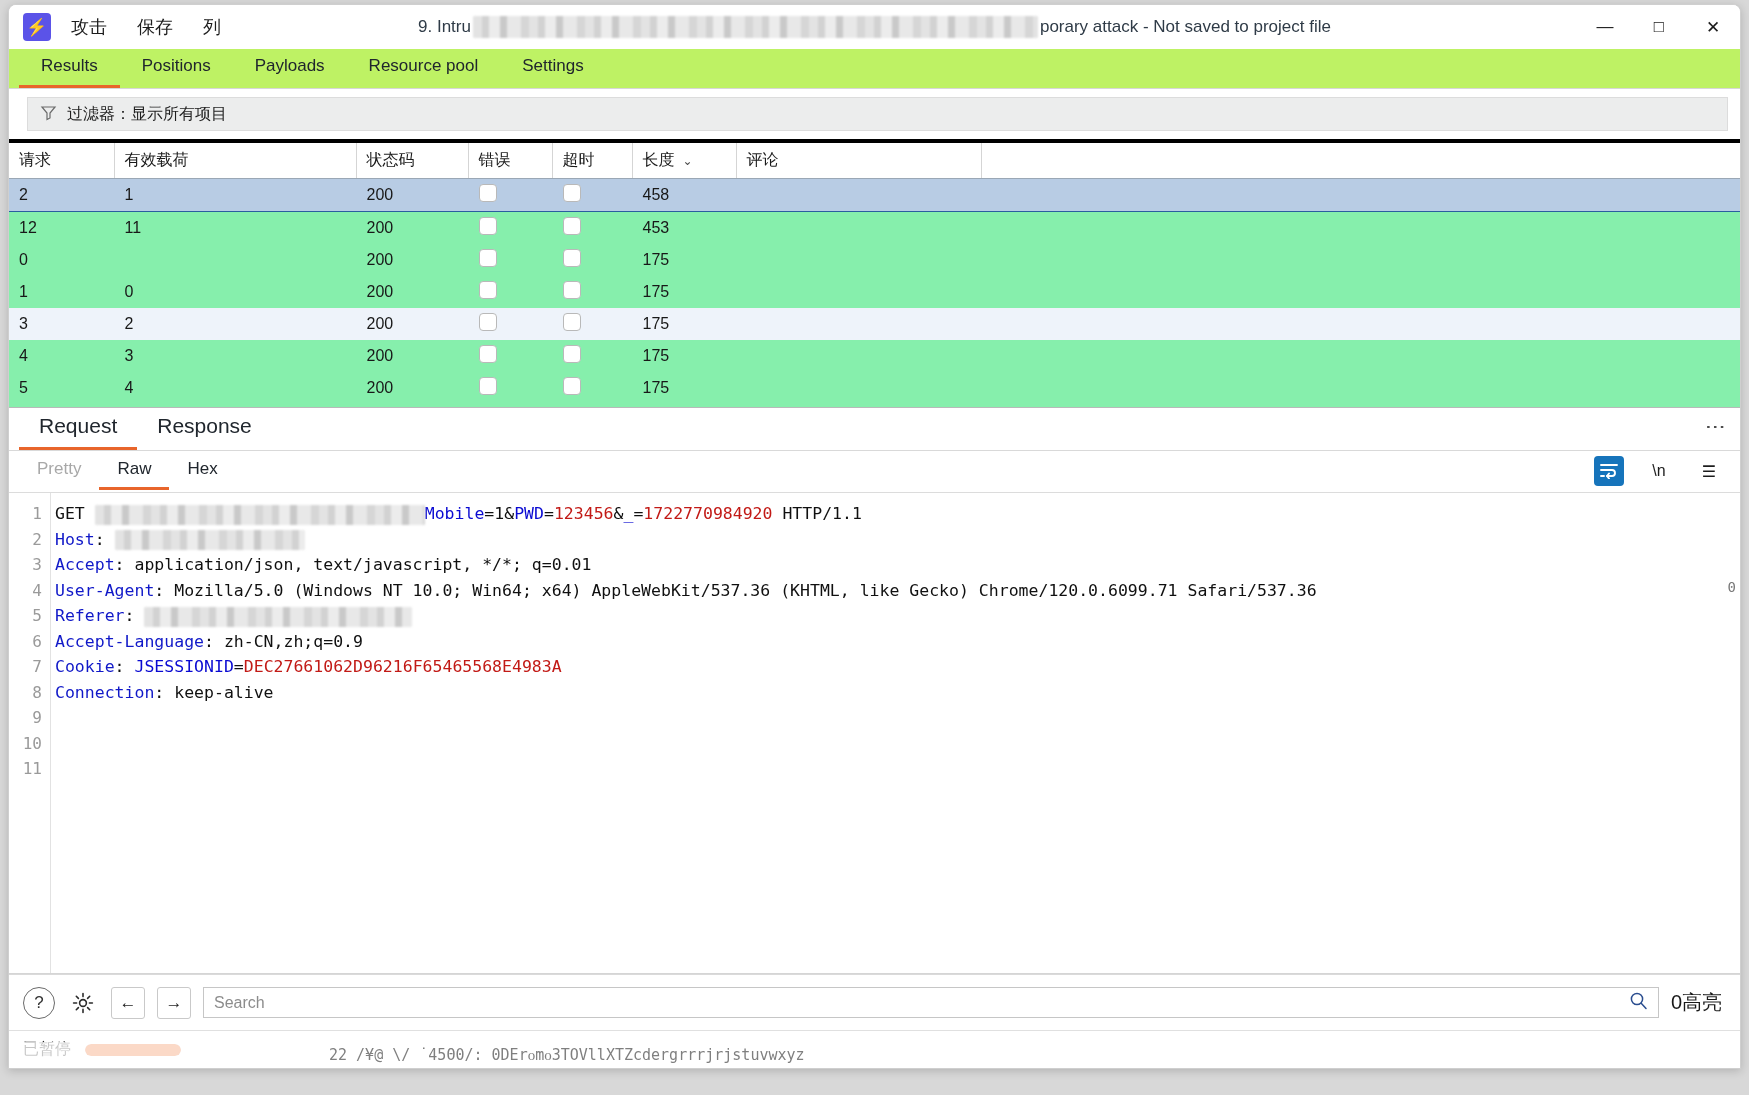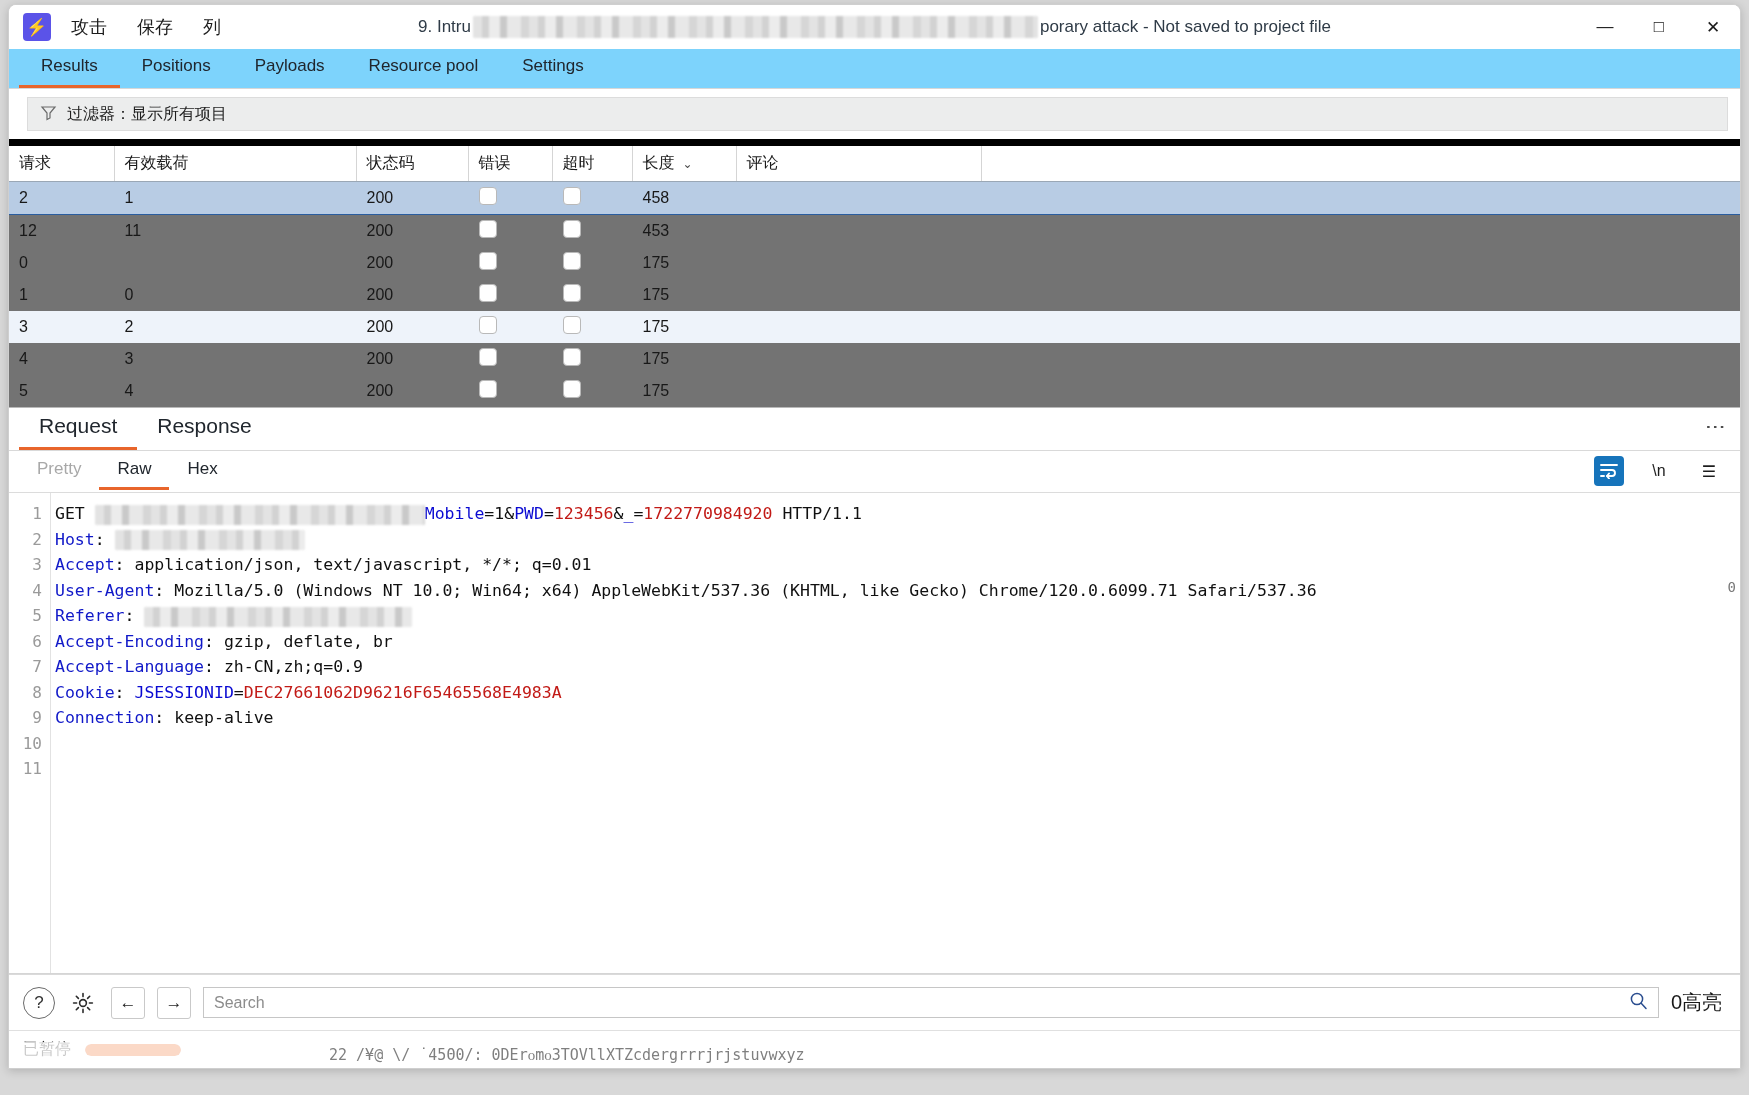--- a/index.html
+++ b/index.html
@@ -56,21 +56,21 @@
   .winbtn {
     width: 54px; height: 44px; display: flex; align-items: center; justify-content: center;
     font-size: 17px; color: #1b1b1b; cursor: default;
   }
 
   
   .tabstrip {
     flex: 0 0 40px; height: 40px;
     display: flex; align-items: flex-end;
     border-bottom: 1px solid #d7d7d7;
-    background: #7dd3fc; padding-left: 10px;
+    background: #bef264; padding-left: 10px;
   }
   .tab {
     font-size: 17px; color: #20262d;
     padding: 6px 22px 9px 22px;
     border-bottom: 3px solid transparent;
     cursor: default; white-space: nowrap;
   }
   .tab.active { border-bottom-color: #e8652b; }
 
   
@@ -83,22 +83,22 @@
     background: #eceded; border: 1px solid #dcdcdc; border-radius: 0;
     display: flex; align-items: center; padding: 0 12px; gap: 10px;
     font-size: 16px; color: #1f1f1f; cursor: default;
   }
   .filterbar svg { flex: 0 0 auto; }
 
   
   .tablewrap {
     flex: 0 0 268px;
     overflow: hidden; position: relative;
-    border-top: 7px solid #000000;
-    background: #737373;
+    border-top: 4px solid #000000;
+    background: #86efac;
   }
   table.results { width: 100%; border-collapse: collapse; table-layout: fixed; }
   table.results th {
     font-size: 16px; font-weight: normal; color: #1a1a1a;
     text-align: left; padding: 7px 10px;
     background: #fff;
     border-right: 1px solid #d5d5d5;
     border-bottom: 1px solid #9aa7b5;
     white-space: nowrap;
   }
@@ -436,21 +436,20 @@
         <div>9</div>
         <div>10</div>
         <div>11</div>
       </div>
     <div class="code" id="code">
         <div><span class="pln">GET </span><span class="redact" style="width: 330px; height: 20px;"></span><span class="blue">Mobile</span><span class="pln">=1&amp;</span><span class="blue">PWD</span><span class="pln">=</span><span class="red">123456</span><span class="pln">&amp;</span><span class="blue">_</span><span class="pln">=</span><span class="red">1722770984920</span><span class="pln"> HTTP/1.1</span></div>
         <div><span class="hdr">Host</span><span class="pln">: </span><span class="redact" style="width: 190px; height: 20px;"></span></div>
         <div><span class="hdr">Accept</span><span class="pln">: application/json, text/javascript, */*; q=0.01</span></div>
         <div><span class="hdr">User-Agent</span><span class="pln">: Mozilla/5.0 (Windows NT 10.0; Win64; x64) AppleWebKit/537.36 (KHTML, like Gecko) Chrome/120.0.6099.71 Safari/537.36</span></div>
         <div><span class="hdr">Referer</span><span class="pln">: </span><span class="redact" style="width: 268px; height: 20px;"></span></div>
-        <div><span class="hdr">Accept-Encoding</span><span class="pln">: gzip, deflate, br</span></div>
         <div><span class="hdr">Accept-Language</span><span class="pln">: zh-CN,zh;q=0.9</span></div>
         <div><span class="hdr">Cookie</span><span class="pln">: </span><span class="blue">JSESSIONID</span><span class="pln">=</span><span class="red">DEC27661062D96216F65465568E4983A</span></div>
         <div><span class="hdr">Connection</span><span class="pln">: keep-alive</span></div>
         <div>&nbsp;</div>
         <div>&nbsp;</div>
       </div>
     <div class="scrollmark">0</div>
   </div>
 
   <div class="searchbar">

